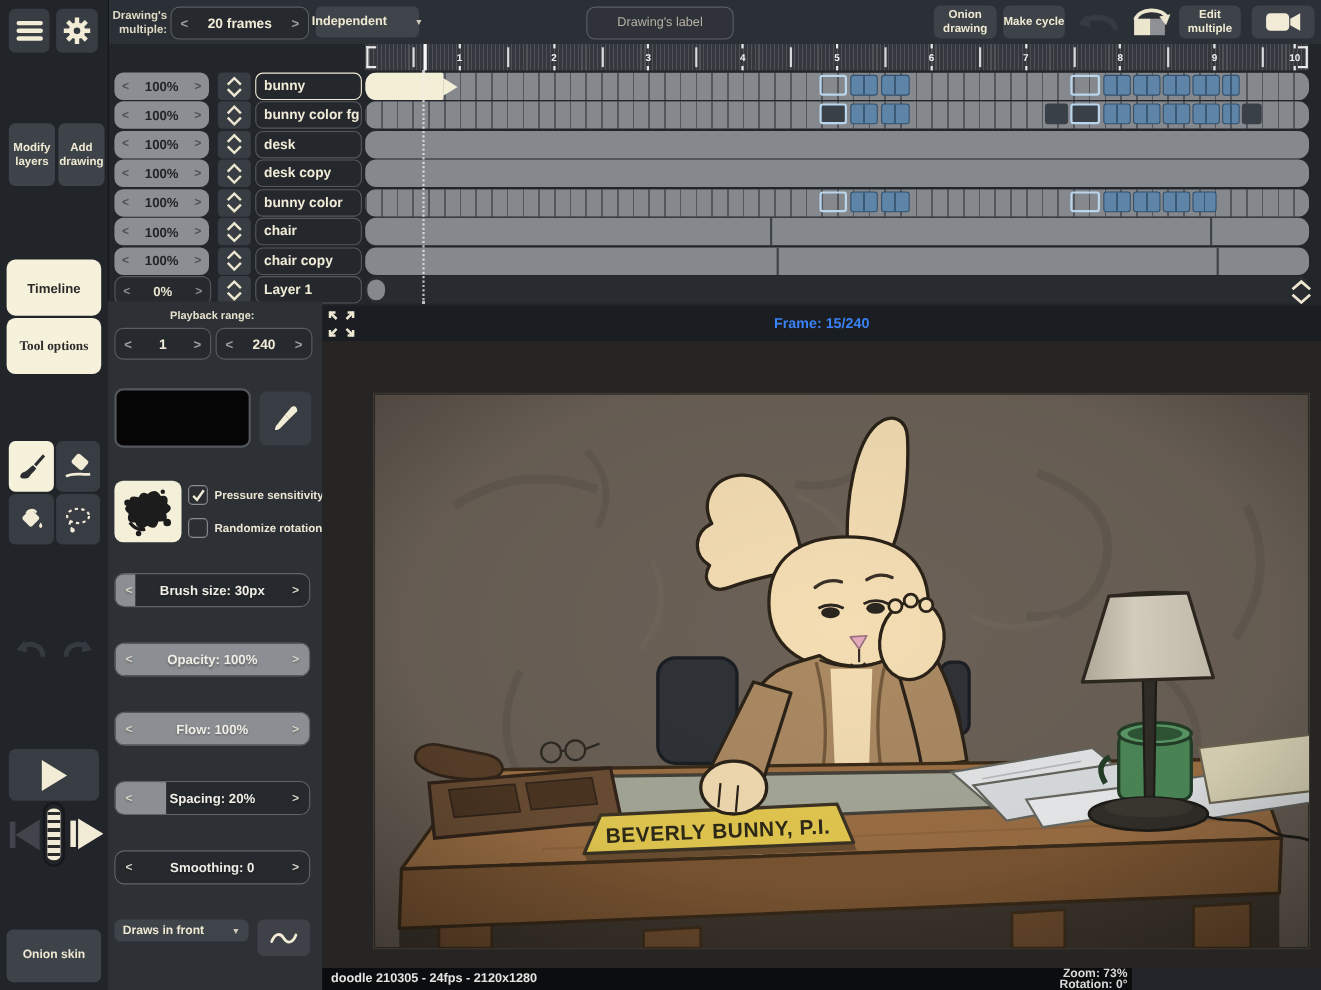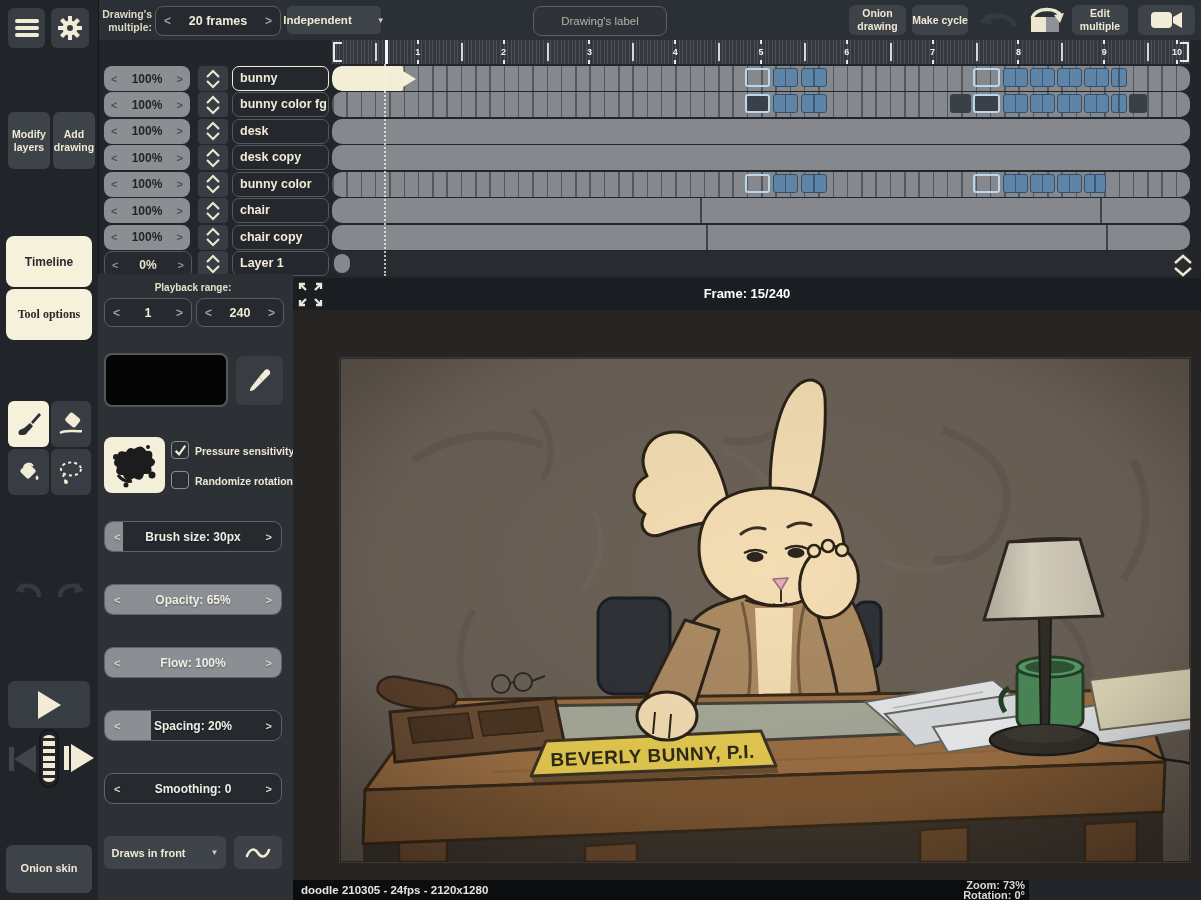--- a/index.html
+++ b/index.html
@@ -72,21 +72,21 @@
   .slider .fill{position:absolute;left:0;top:0;bottom:0;background:#8b8e92;}
   .slider .txt{position:absolute;inset:0;display:flex;align-items:center;color:#efeee6;font-weight:bold;font-size:12px;
     text-shadow:0 1px 2px rgba(0,0,0,0.35);}
   .slider .txt .arr{color:#d9d6ca;font-size:11px;padding:0 9px;}
   .slider .txt .val{flex:1;text-align:center;}
   .checkbox{position:absolute;width:18px;height:18px;background:#2b2e33;border:1.5px solid #8a8d92;border-radius:4px;
     display:flex;align-items:center;justify-content:center;box-sizing:border-box;}
   .cb-label{position:absolute;color:#ece7d3;font-size:10.5px;font-weight:bold;}
   
   .cv-header{left:293px;top:278px;width:908px;height:32px;background:#1a1d21;}
-  .frame-ind{position:absolute;left:0;right:0;top:8px;text-align:center;color:#ffffff;font-weight:bold;font-size:13px;}
+  .frame-ind{position:absolute;left:0;right:0;top:8px;text-align:center;color:#3b82f6;font-weight:bold;font-size:13px;}
   .canvas{left:293px;top:310px;width:908px;height:570px;background:#262523;}
   .statusbar{left:293px;top:880px;width:736px;height:20px;background:#0c0d0e;}
   .proj-info{position:absolute;left:8px;top:4px;color:#e4e4e4;font-weight:bold;font-size:11.5px;}
   .zoominfo{position:absolute;right:4px;top:0px;text-align:right;color:#d8d8d8;font-weight:bold;font-size:11px;line-height:10px;}
   .chevrons{left:1170px;top:252px;width:26px;height:26px;}
   svg{display:block;}
 </style>
 </head>
 <body>
 
@@ -531,21 +531,21 @@
         <div class="txt">
           <span class="arr">&lt;</span>
           <span class="val">Brush size:  30px</span>
           <span class="arr">&gt;</span>
         </div>
       </div>
       <div class="slider" style="top: 584px;">
         <div class="fill" style="width: 100%;"></div>
         <div class="txt">
           <span class="arr">&lt;</span>
-          <span class="val">Opacity:  65%</span>
+          <span class="val">Opacity:  100%</span>
           <span class="arr">&gt;</span>
         </div>
       </div>
       <div class="slider" style="top: 647px;">
         <div class="fill" style="width: 100%;"></div>
         <div class="txt">
           <span class="arr">&lt;</span>
           <span class="val">Flow:  100%</span>
           <span class="arr">&gt;</span>
         </div>
@@ -561,21 +561,21 @@
       <div class="slider" style="top: 773px;">
         <div class="fill" style="width: 0%;"></div>
         <div class="txt">
           <span class="arr">&lt;</span>
           <span class="val">Smoothing:  0</span>
           <span class="arr">&gt;</span>
         </div>
       </div>
     </div>
 
-  <div class="dd" style="position:absolute;left:104px;top:836px;width:122px;height:33px;border-radius:6px;font-size:11px;">
+  <div class="dd" style="position:absolute;left:104px;top:836px;width:122px;height:20px;border-radius:6px;font-size:11px;">
     <span>Draws in front</span>
     <span class="caret">▼</span>
   </div>
   <div class="sq-btn" style="left:234px;top:836px;width:48px;height:33px;background:#3e4248;">
     <svg width="28" height="16" viewBox="0 0 28 16">
       <path d="M3,11 C6,3 11,3 14,8 C17,13 22,13 25,5" fill="none" stroke="#f2ecd6" stroke-width="2.5" stroke-linecap="round"></path>
     </svg>
   </div>
 
   <div class="abs cv-header">

